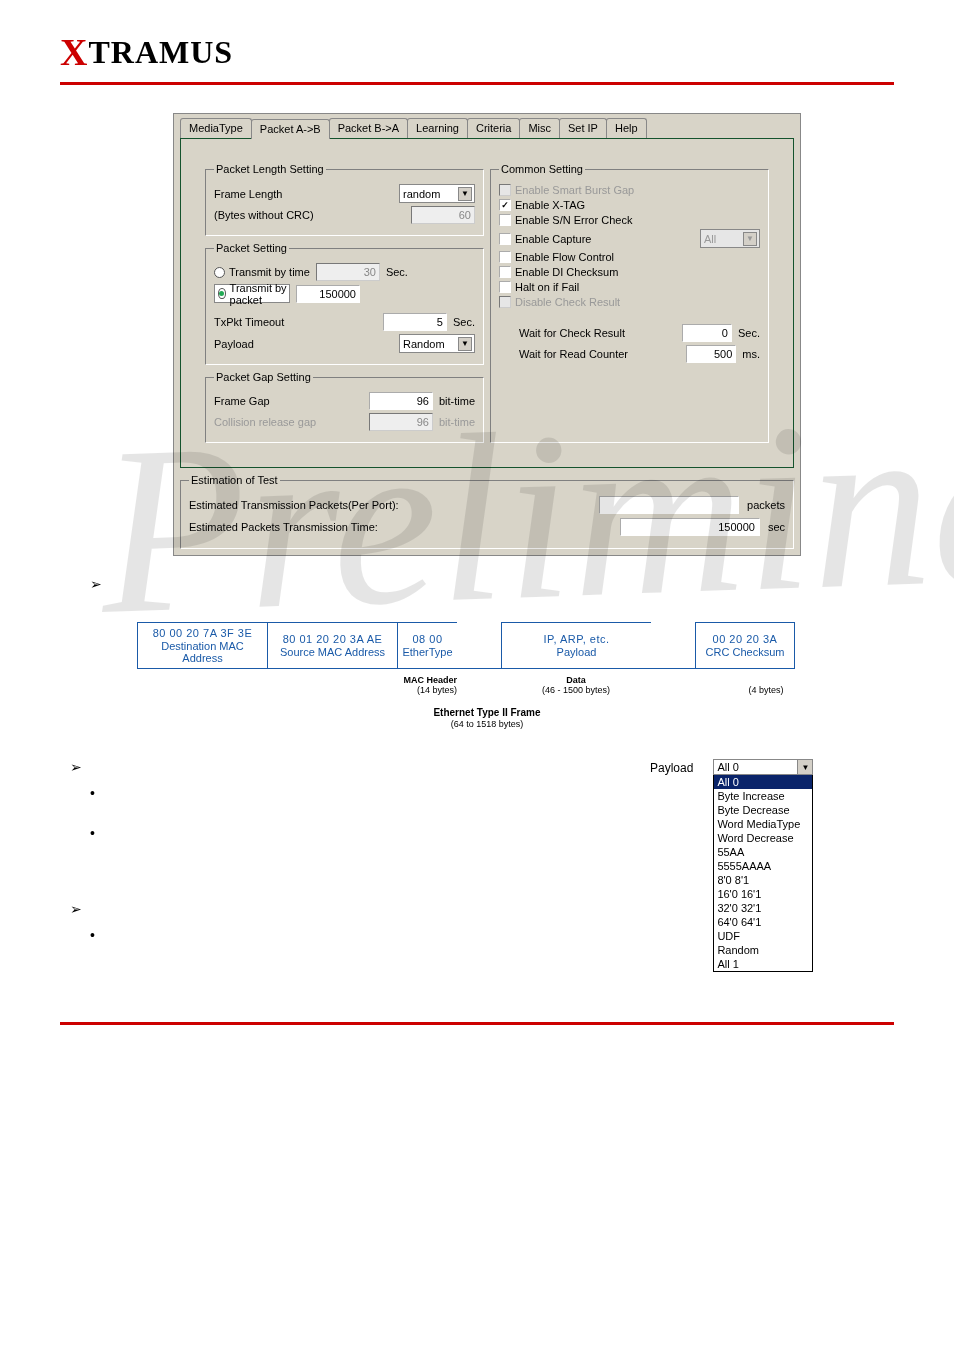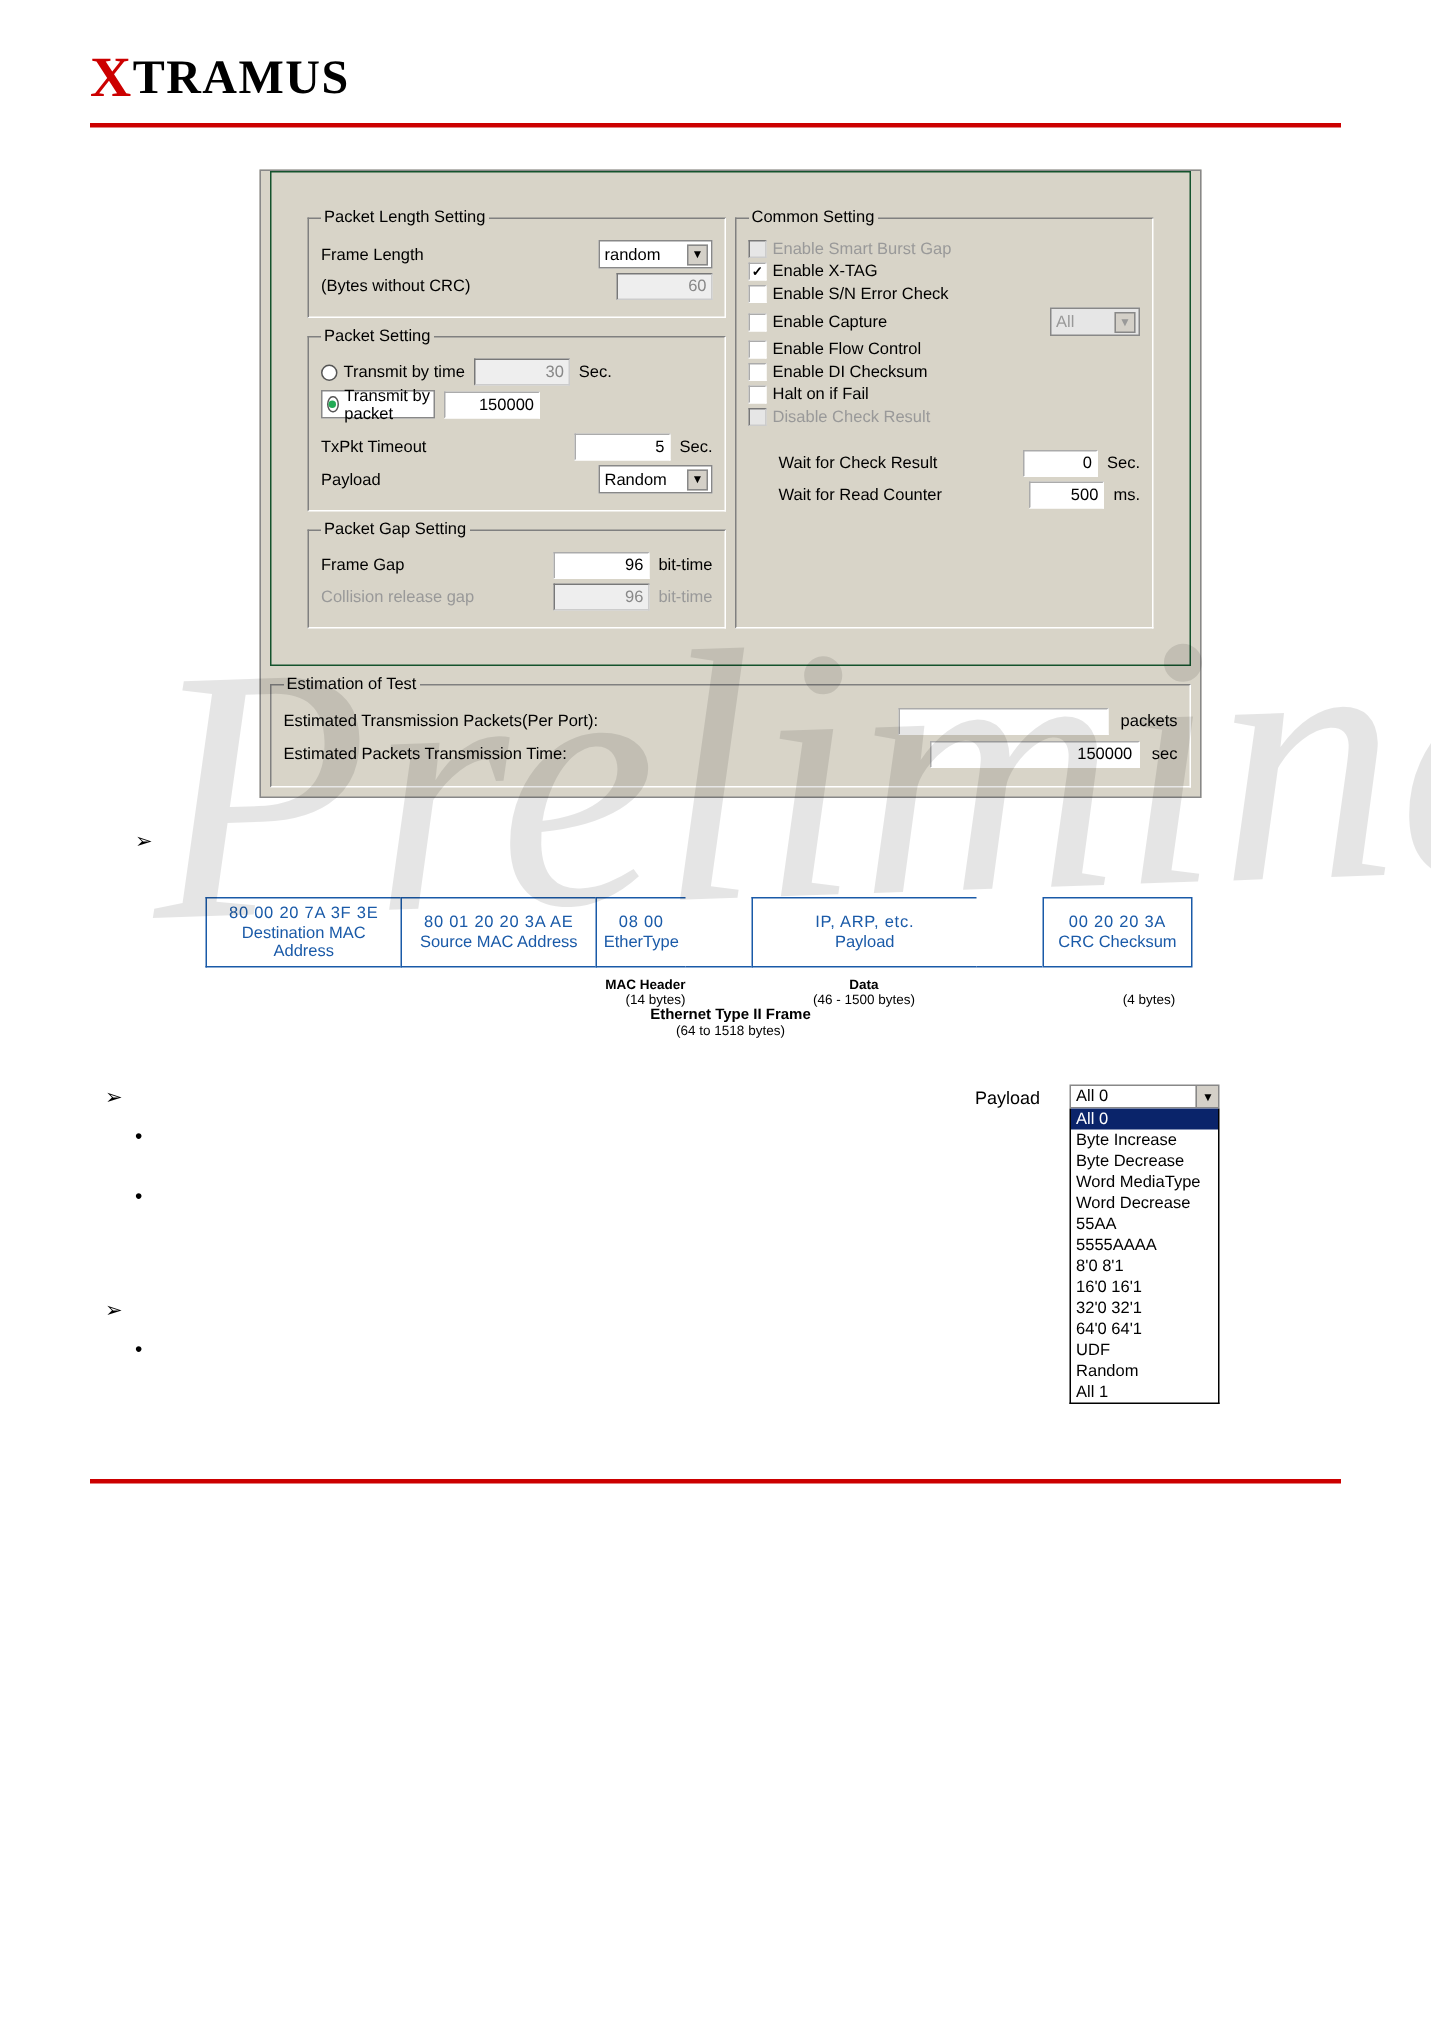--- a/index.html
+++ b/index.html
@@ -43,21 +43,21 @@
   
   .frame-diag { margin: 30px auto 10px auto; width: 700px; position: relative; text-align:center; }
   .frame-row { display:flex; }
   .fbox { border:1px solid #1a5aa8; border-right:none; padding:4px 3px; font-size:11px; color:#1a5aa8; text-align:center; display:flex; flex-direction:column; justify-content:center; background:#fff; }
   .fbox:last-child { border-right:1px solid #1a5aa8; }
   .fbox .hex { letter-spacing:0.5px; }
   .fbox .lab { margin-top:1px; }
   .spacer { width:44px; border-bottom:1px solid #1a5aa8; }
   .frame-sub { display:flex; margin-top:6px; font-size:9px; color:#000; }
   .frame-sub div { text-align:center; }
-  .frame-title { margin-top:0; font-size:10px; font-weight:bold; }
+  .frame-title { margin-top:12px; font-size:10px; font-weight:bold; }
   .frame-title .sm { font-weight:normal; font-size:9px; }
   
   .payload-dd-wrap { display:flex; justify-content:flex-start; gap:20px; margin-left:540px; margin-top:30px; }
   .pl-label { font-size:12px; padding-top:2px; font-family:Tahoma,sans-serif; }
   .pl-sel { width:100px; }
   .pl-sel-top { display:flex; border:1px solid #888; background:#fff; font-family:Tahoma,sans-serif; font-size:11px; }
   .pl-sel-top .v { flex:1; padding:1px 3px; }
   .pl-sel-top .arr { width:15px; background:#d4d0c8; border-left:1px solid #888; display:flex; align-items:center; justify-content:center; font-size:8px; }
   .pl-list { border:1px solid #000; border-top:none; background:#fff; font-family:Tahoma,sans-serif; font-size:11px; }
   .pl-item { padding:0 3px; line-height:14px; white-space:nowrap; }
@@ -76,20 +76,30 @@
   <div class="logo">
     <span class="logo-text"><span class="logo-x">X</span><span>TRAMUS</span></span>
   </div>
   <hr class="hr-red">
 
   <div class="content">
     <div class="wm">Preliminary</div>
 
     <div class="dialog-wrap">
     <div class="dialog">
+      <div class="tabs">
+        <div class="tab">MediaType</div>
+        <div class="tab active">Packet A-&gt;B</div>
+        <div class="tab">Packet B-&gt;A</div>
+        <div class="tab">Learning</div>
+        <div class="tab">Criteria</div>
+        <div class="tab">Misc</div>
+        <div class="tab">Set IP</div>
+        <div class="tab">Help</div>
+      </div>
       <div class="tab-body">
         <div class="col">
           <fieldset>
             <legend>Packet Length Setting</legend>
             <div class="row">
               <span class="lbl">Frame Length</span>
               <span class="sel">
                     <span>random</span>
                     <span class="arr">▼</span>
                   </span>

